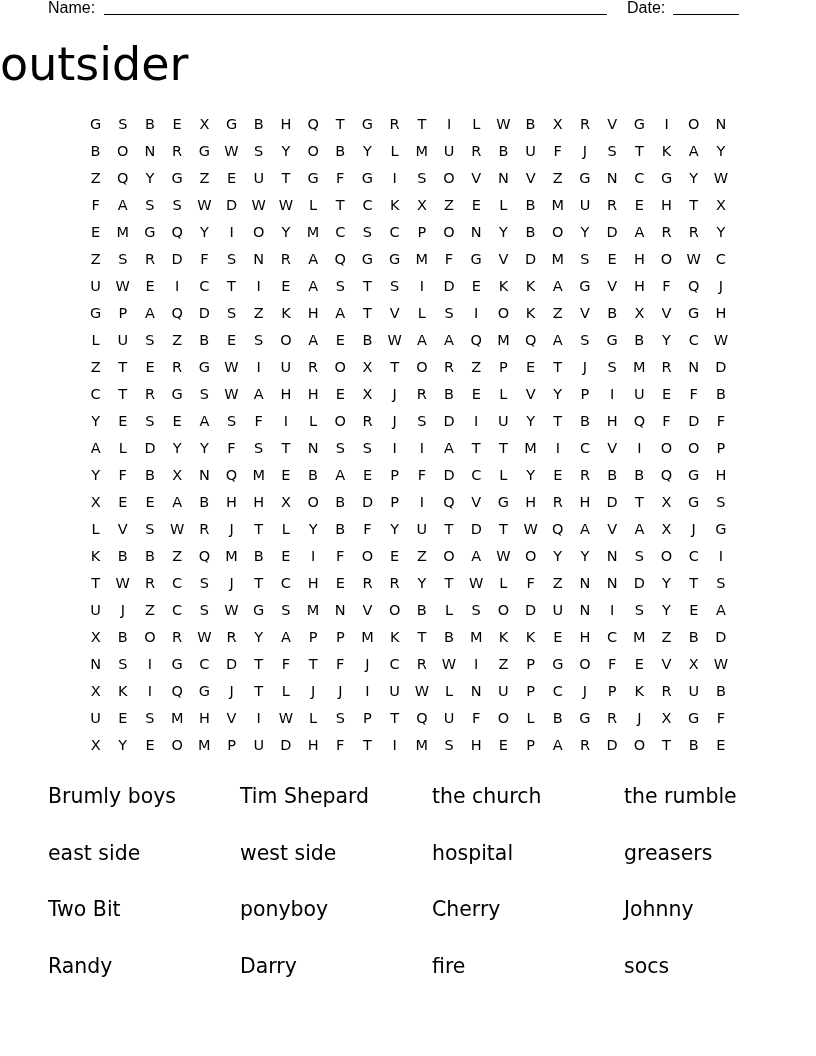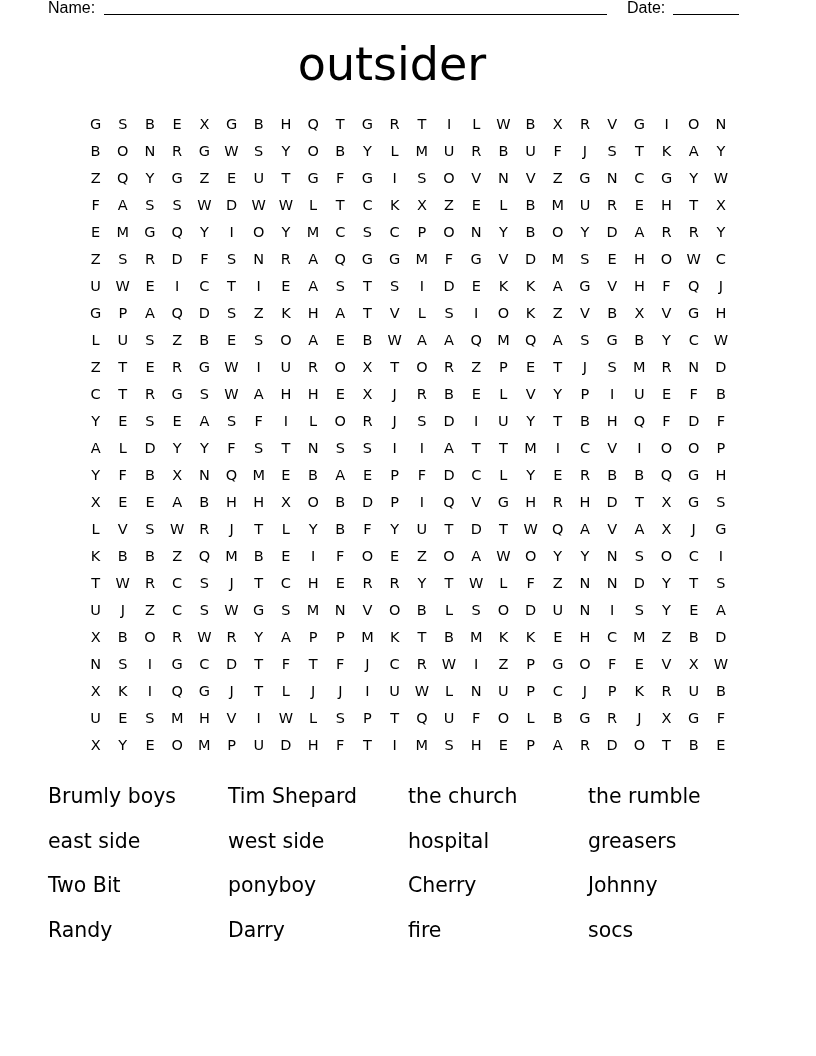--- a/index.html
+++ b/index.html
@@ -32,21 +32,21 @@
     .header .date-label { position: absolute; left: 579px; top: 0; }
     .header .date-line {
       position: absolute; left: 625px; top: 0; width: 66px;
       height: 17px; border-bottom: 1px solid #000;
     }
     .title {
       position: absolute;
       top: 34px;
       left: 0;
       width: 784px;
-      text-align: center;
+      text-align: left;
       font-family: "DejaVu Sans", sans-serif;
       font-size: 46px;
       line-height: 60px;
       letter-spacing: 0px;
     }
     .grid {
       position: absolute;
       left: 82px;
       top: 111px;
       display: grid;
@@ -60,20 +60,21 @@
       line-height: 27px;
       width: 27.2px;
     }
     .words {
       position: absolute;
       left: 48px;
       top: 778px;
       display: grid;
       grid-template-columns: repeat(4, 180px);
       grid-auto-rows: 44.5px;
+      gap: 12px;
     }
     .word {
       font-family: "DejaVu Sans", sans-serif;
       font-size: 22px;
       line-height: 36px;
       white-space: nowrap;
       transform: scaleX(0.93);
       transform-origin: left center;
     }
   </style>

